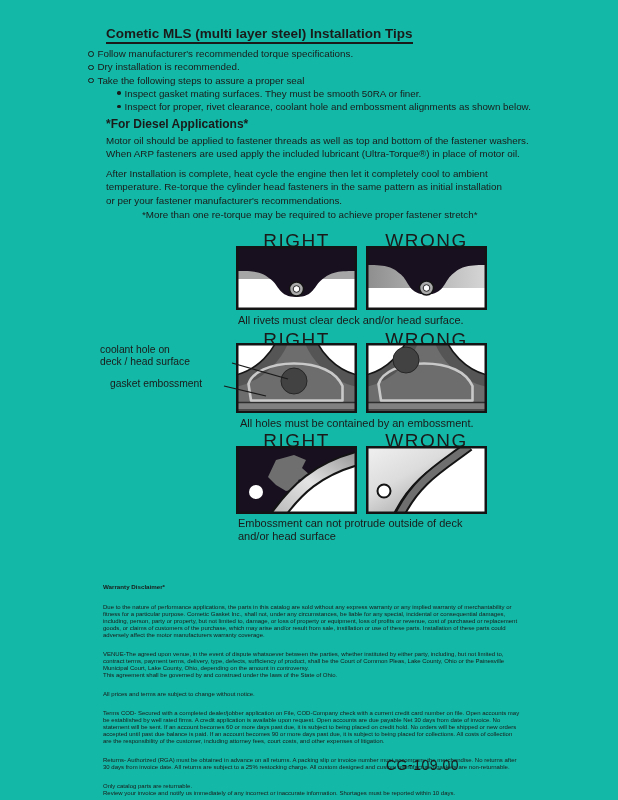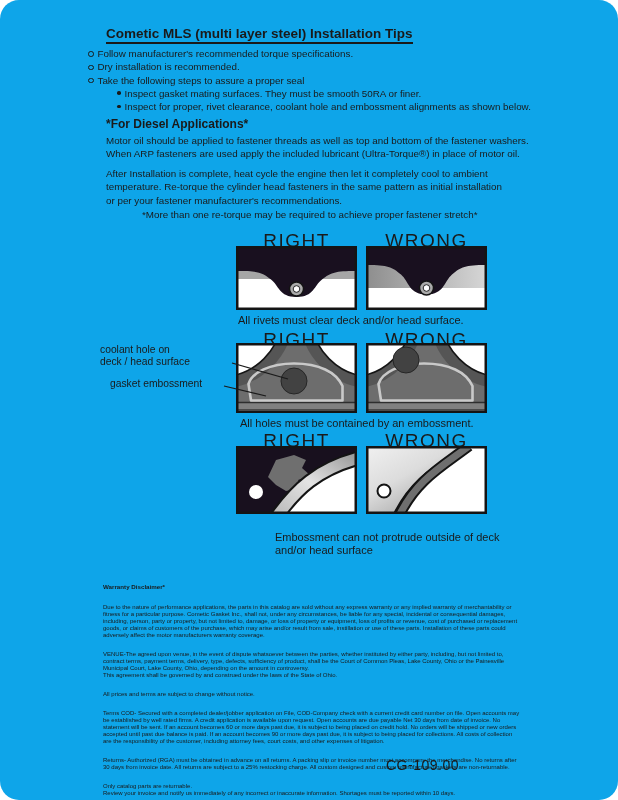--- a/index.html
+++ b/index.html
@@ -1,17 +1,17 @@
 <!DOCTYPE html>
 <html><head>
 <meta charset="utf-8">
 <style>
   html,body{margin:0;padding:0;background:#ffffff;}
-  #page{position:relative;width:618px;height:800px;background:#0ea5e9;overflow:hidden;
-        font-family:"Liberation Sans",sans-serif;color:#1a1a1a;border-radius:19px;}
+  #page{position:relative;width:618px;height:800px;background:#14b8a6;overflow:hidden;
+        font-family:"Liberation Sans",sans-serif;color:#1a1a1a;}
   .abs{position:absolute;}
   .title{left:106px;top:26px;margin:0;font-size:13.5px;font-weight:bold;
          border-bottom:2px solid #1a1a1a;padding-bottom:1px;}
   .bullets{left:88px;top:47px;width:490px;font-size:9.8px;line-height:13.3px;}
   .brow{display:flex;align-items:flex-start;}
   .glyph-o{width:3.5px;height:3.5px;border:1px solid #1a1a1a;border-radius:50%;
            margin:4.4px 4px 0 0;flex:none;}
   .glyph-dot{width:3.6px;height:3.6px;background:#1a1a1a;border-radius:50%;
            margin:4.4px 4px 0 0;flex:none;}
   .sub{margin-left:29px;}
@@ -196,21 +196,21 @@
       <g clip-path="url(#c3b)">
         <path d="M1,1 H97 C72,19 46,31 28,68 L1,68 Z" fill="url(#g3b)"></path>
         <path d="M97,1 C72,19 46,31 28,68" fill="none" stroke="#141414" stroke-width="2"></path>
         <path d="M103,0 C77,20 51,33 33,70" fill="none" stroke="#141414" stroke-width="11"></path>
         <path d="M103,0 C77,20 51,33 33,70" fill="none" stroke="#6f6f6f" stroke-width="7"></path>
         <circle cx="18" cy="45" r="6.5" fill="#ffffff" stroke="#141414" stroke-width="2"></circle>
       </g>
       <rect x="1.25" y="1.25" width="118.5" height="65.5" fill="none" stroke="#141414" stroke-width="2.5"></rect>
     </svg>
 
-    <div class="abs fcap" style="left:238px;top:101px;margin-left:37px;">Embossment can not protrude outside of deck
+    <div class="abs fcap" style="left:238px;top:87px;">Embossment can not protrude outside of deck
 and/or head surface</div>
   </div>
 
   <div class="abs legal">
     <h3>Warranty Disclaimer*</h3>
     <p>Due to the nature of performance applications, the parts in this catalog are sold without any express warranty or any implied warranty of merchantability or
 fitness for a particular purpose.  Cometic Gasket Inc., shall not, under any circumstances, be liable for any special, incidental or consequential damages,
 including, person, party or property, but not limited to, damage, or loss of property or equipment, loss of profits or revenue, cost of purchased or replacement
 goods, or claims of customers of the purchase, which may arise and/or result from sale, instillation or use of these parts.  Installation of these parts could
 adversely affect the motor manufacturers warranty coverage.</p>

